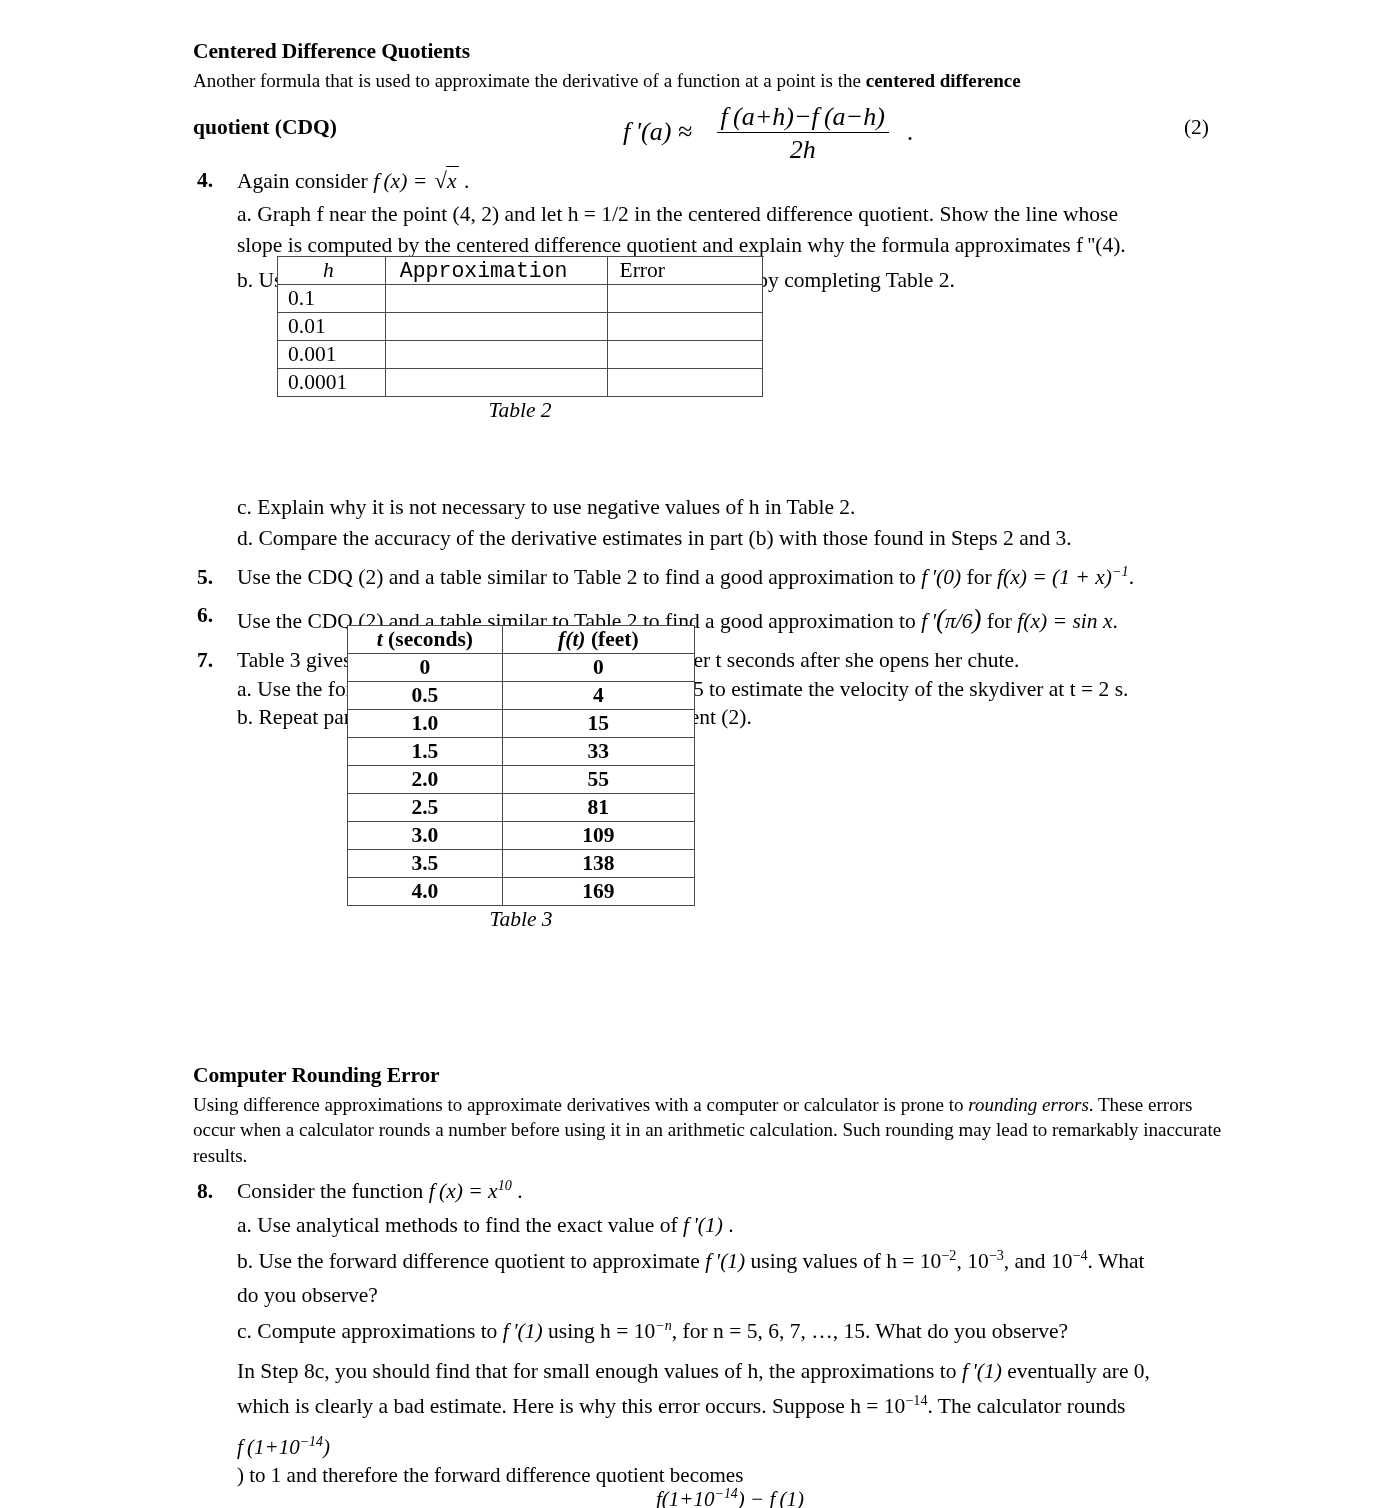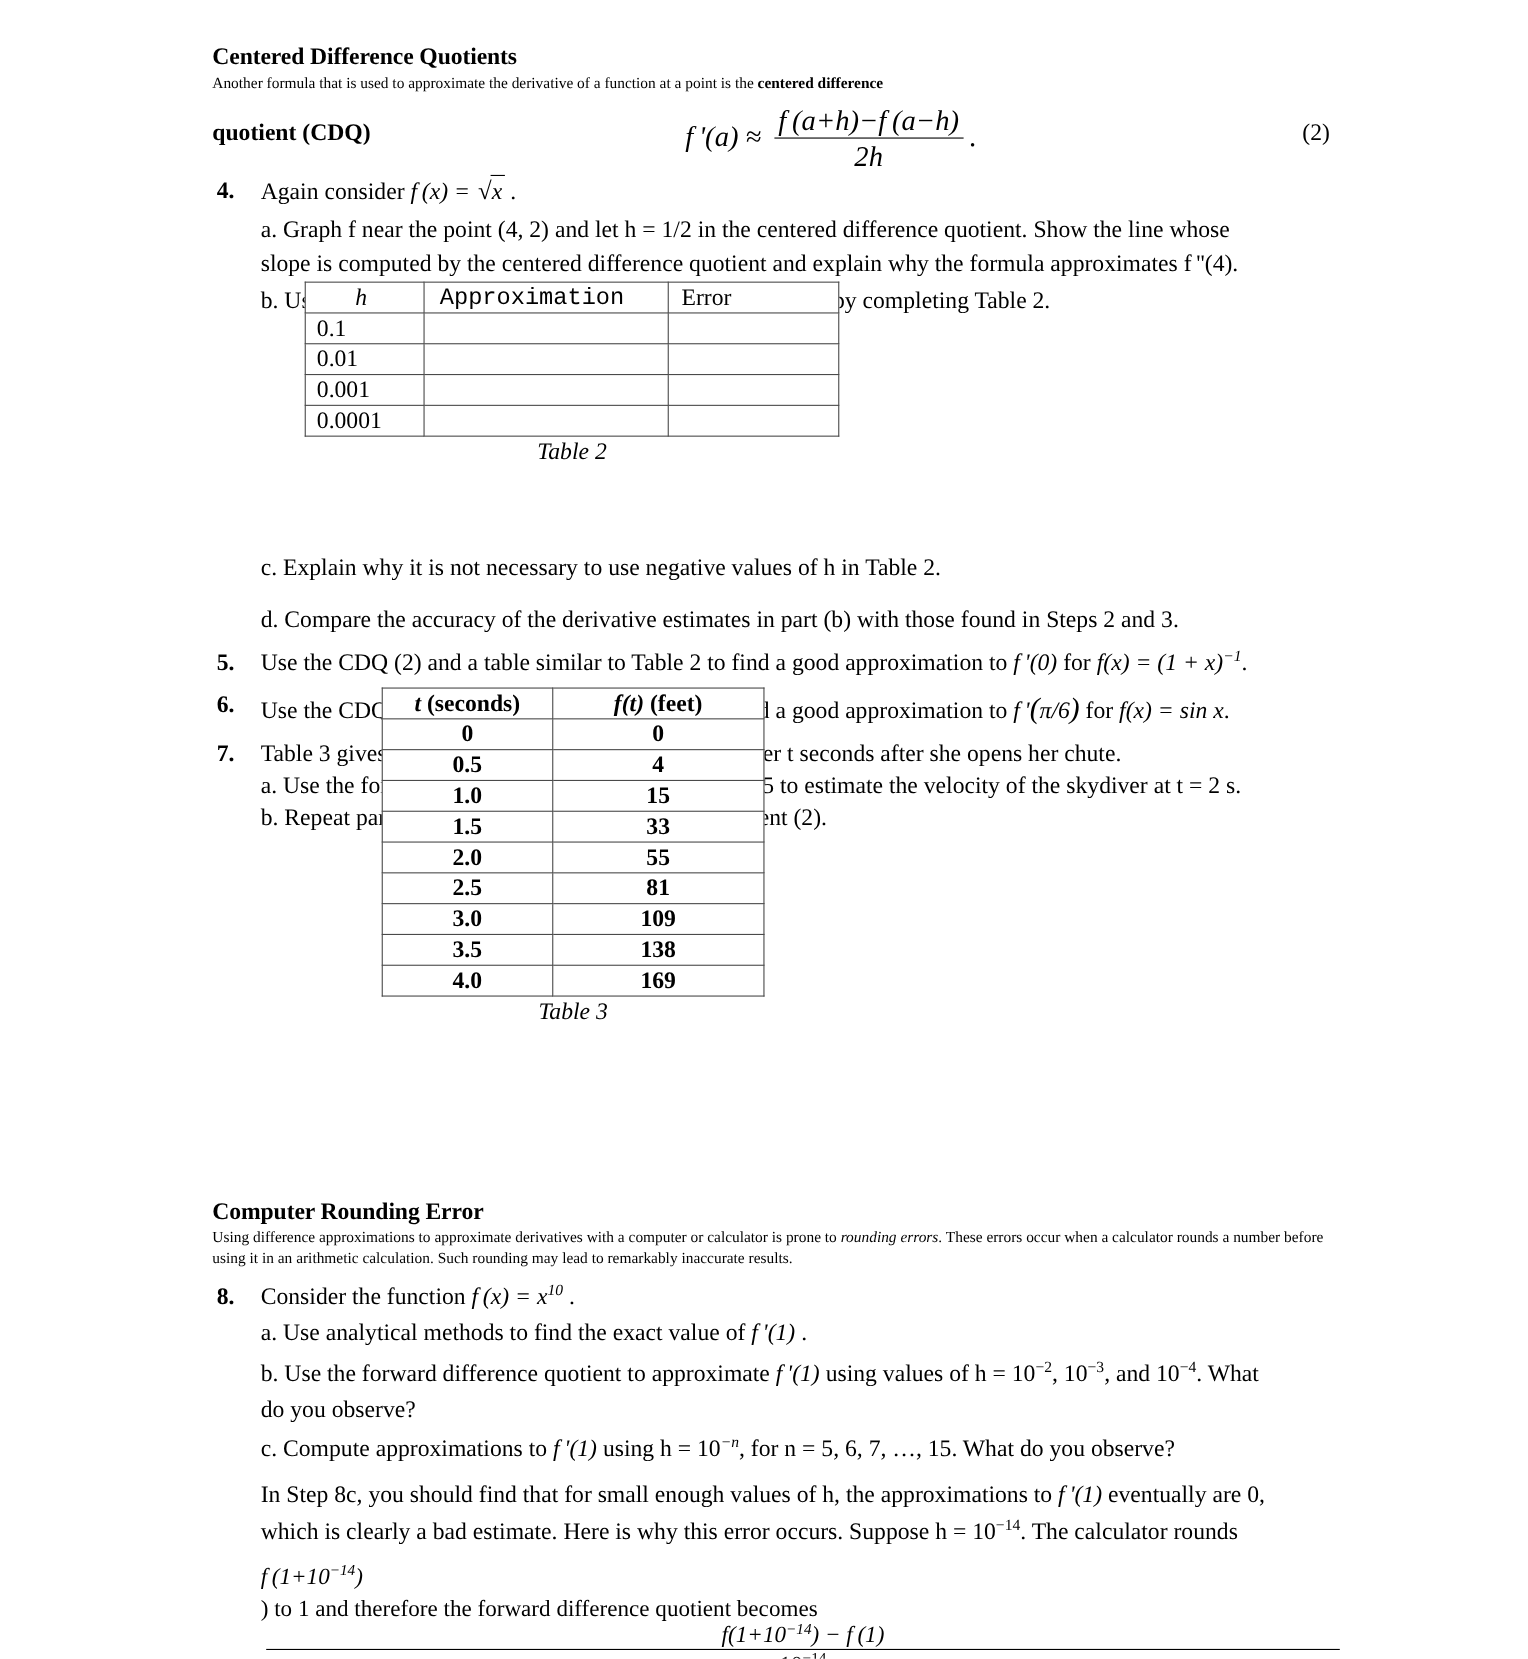--- a/index.html
+++ b/index.html
@@ -28,21 +28,21 @@
     width: 1030px;
   }
   h3.section-head {
     font-size: 21.5px;
     font-weight: bold;
     margin: 0 0 2px 0;
     line-height: 1.28;
     letter-spacing: -0.1px;
   }
   p.para {
-    font-size: 14px;
+    font-size: 19px;
     margin: 0;
     line-height: 1.34;
     text-align: left;
   }
   .b { font-weight: bold; }
   .i { font-style: italic; }
   .mathvar { font-style: italic; font-family: "Liberation Serif", serif; }
   .mathf { font-style: italic; font-family: "Liberation Serif", serif; }
 
   
@@ -58,21 +58,21 @@
     padding-left: 4px;
     box-sizing: border-box;
   }
   .item .body { flex: 1 1 auto; }
   .sub {
     font-size: 21.5px;
     line-height: 1.45;
     margin-left: 44px;
     margin-top: 3px;
   }
-  .sub.tight { margin-top: 16px; }
+  .sub.tight { margin-top: 0px; }
 
   
   .eqline {
     position: relative;
     height: 62px;
     margin-top: 2px;
   }
   .eq-lead {
     position: absolute;
     left: 0;
@@ -92,21 +92,21 @@
     top: 20px;
     font-size: 21.5px;
   }
 
   
   .frac {
     display: inline-block;
     vertical-align: middle;
     text-align: center;
     line-height: 1.12;
-    margin: 0 5px;
+    margin: 0 18px;
     position: relative;
     top: -1px;
   }
   .frac .fnum {
     display: block;
     padding: 0 4px 1px 4px;
     border-bottom: 1.4px solid #000;
   }
   .frac .fden {
     display: block;

